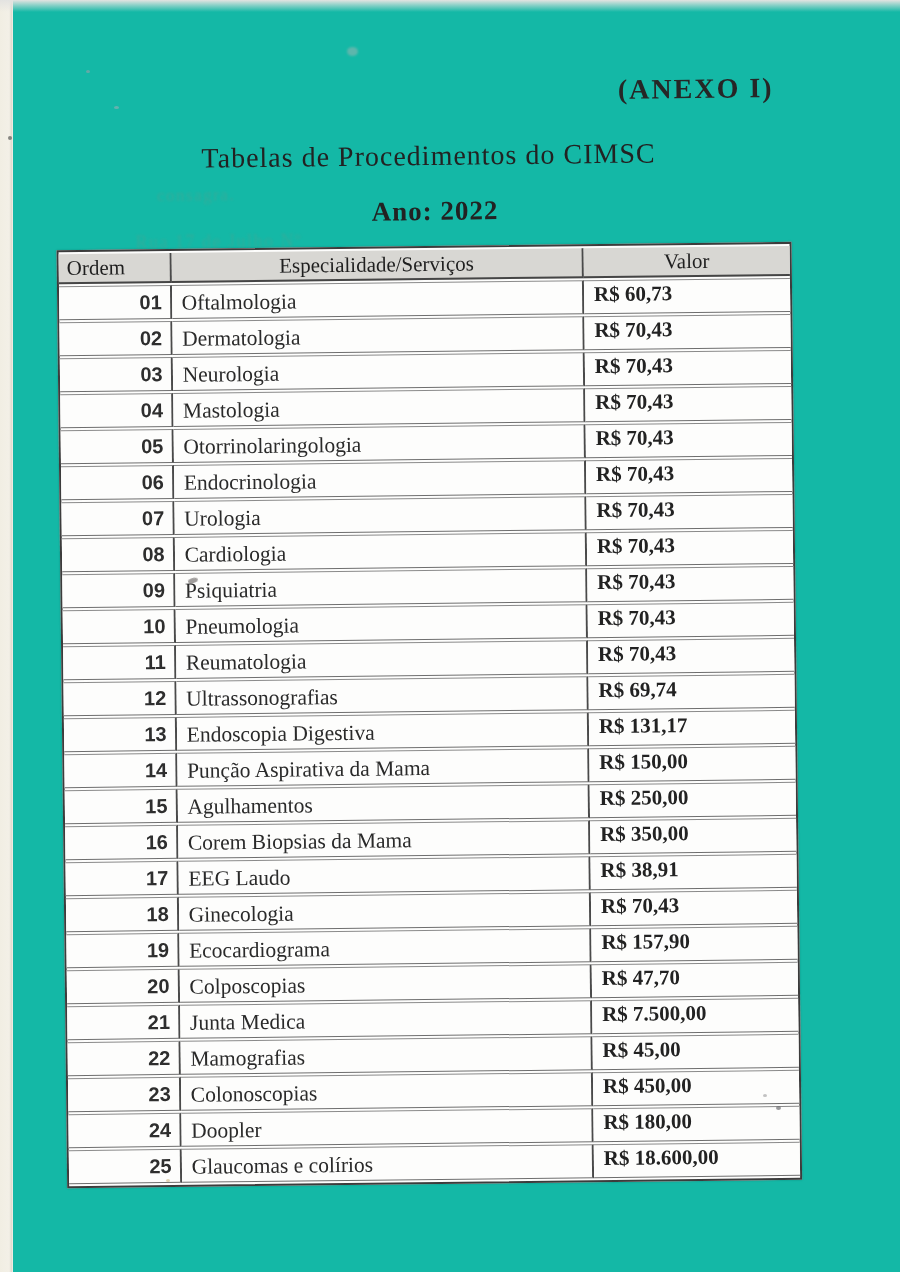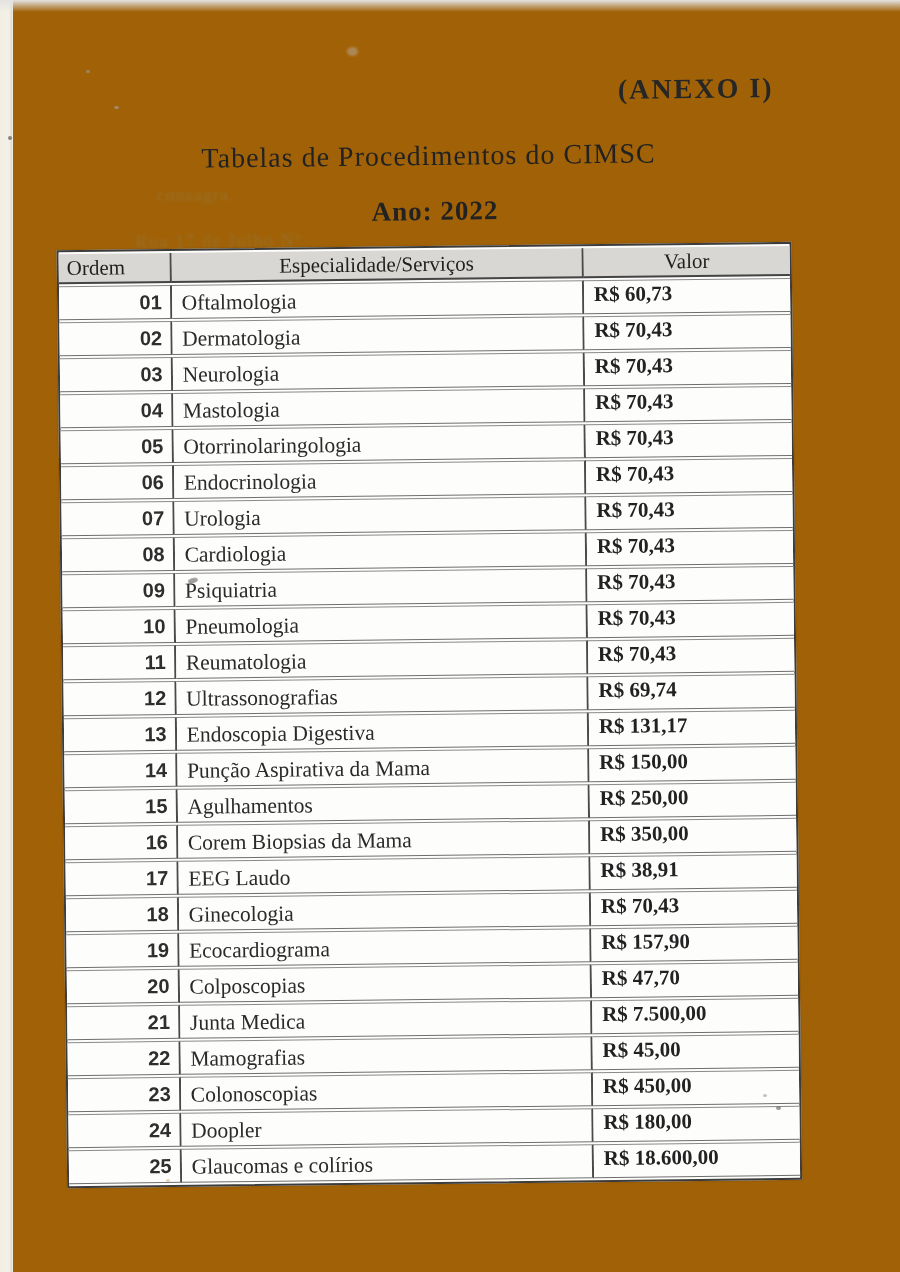--- a/index.html
+++ b/index.html
@@ -8,21 +8,21 @@
     width: 900px;
     height: 1272px;
     overflow: hidden;
     background: #ffffff;
     font-family: "Liberation Serif", serif;
   }
   .page {
     position: relative;
     width: 900px;
     height: 1272px;
-    background: #a16207;
+    background: #14b8a6;
   }
   
   .scanner-strip-left {
     position: absolute;
     left: 0; top: 0;
     width: 13px; height: 1272px;
     background: linear-gradient(90deg, #f1eee3 0%, #f3f0e7 70%, #ddd9cc 92%, #fbfbf8 100%);
   }
   .scanner-band-top {
     position: absolute;

